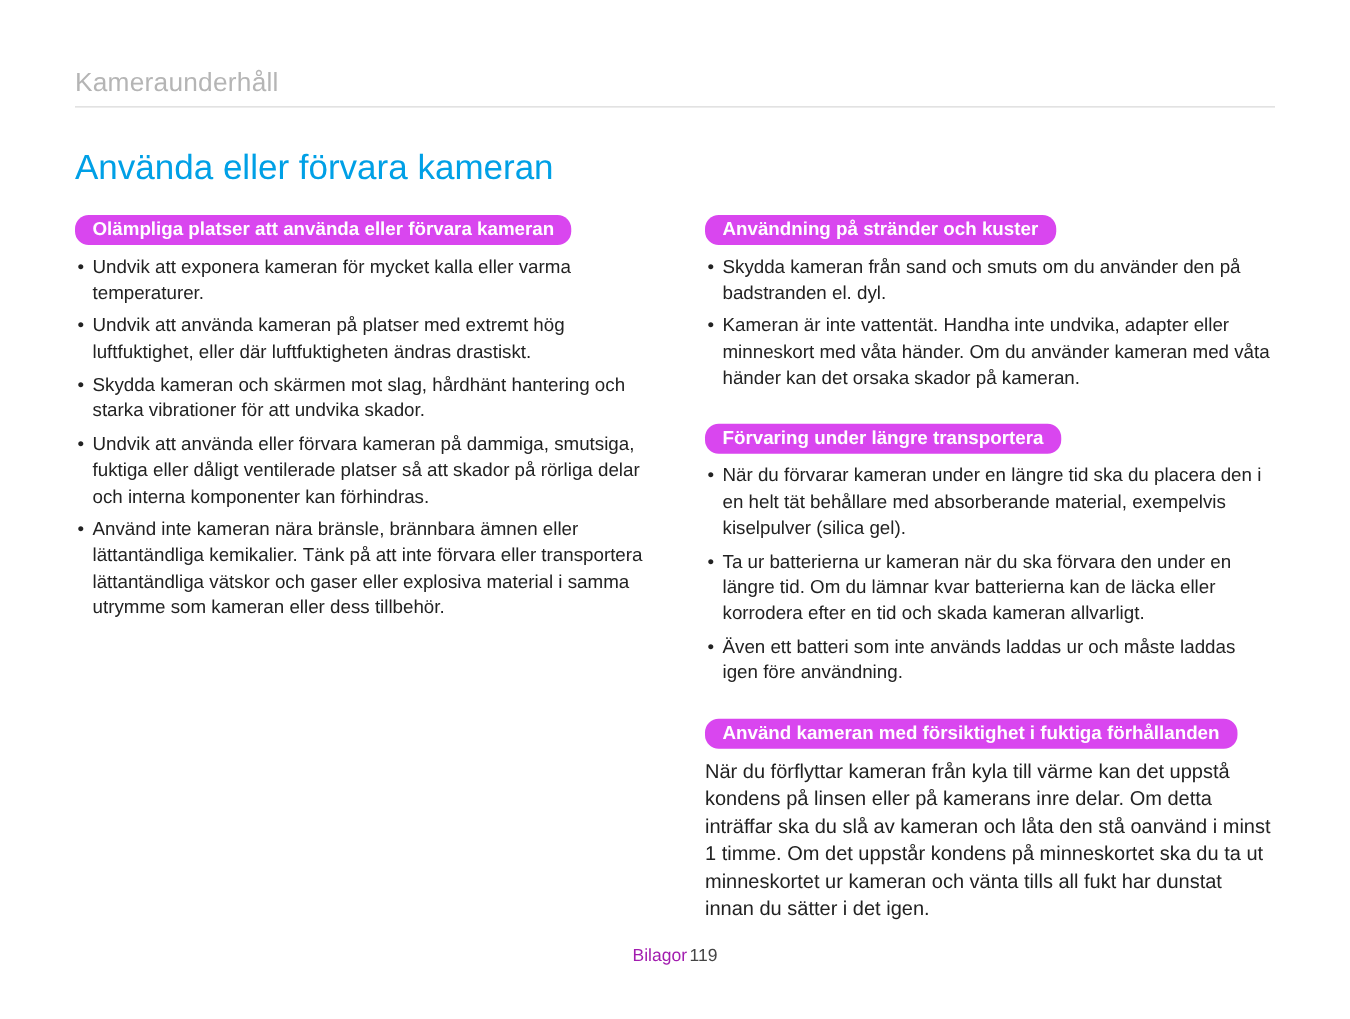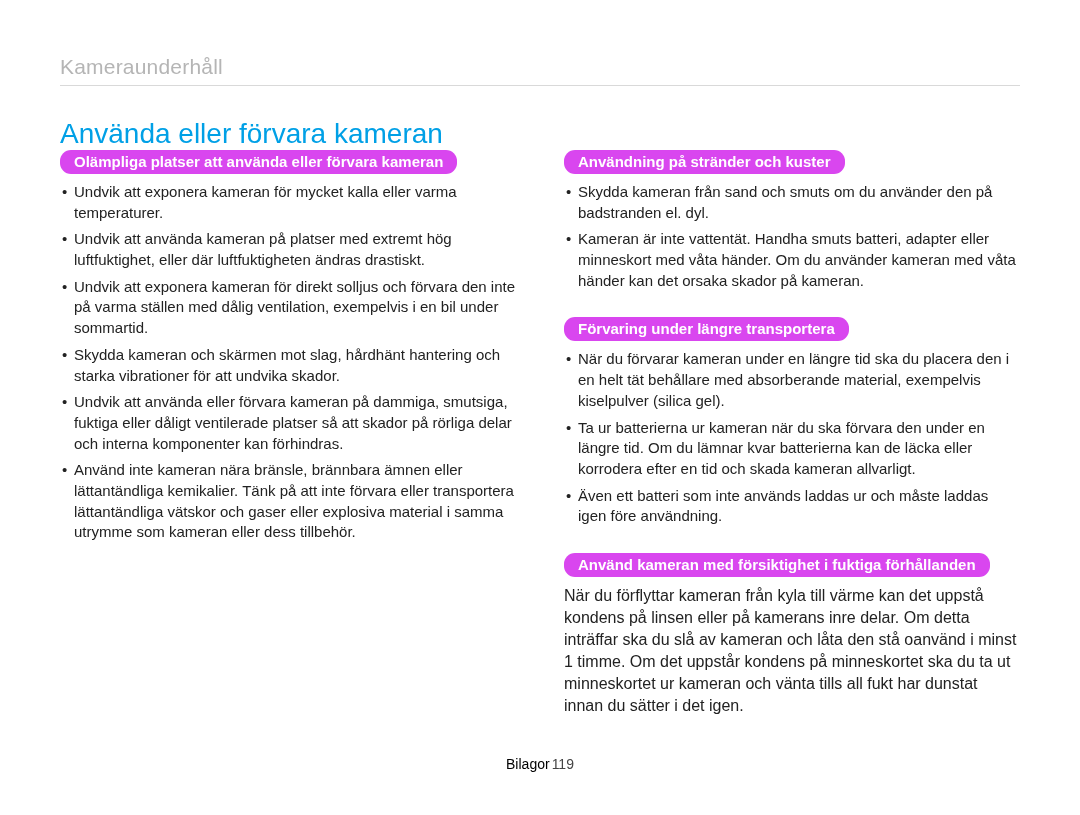--- a/index.html
+++ b/index.html
@@ -24,20 +24,21 @@
     font-weight: 300;
     border-bottom: 1px solid #d9d9d9;
     padding-bottom: 6px;
     letter-spacing: 0.2px;
   }
   .title {
     font-size: 28px;
     color: #00a0e6;
     font-weight: 400;
     margin-top: 32px;
+    margin-bottom: 22px;
   }
   .columns {
     display: flex;
     gap: 48px;
   }
   .col {
     flex: 1;
     min-width: 0;
   }
   .pill {
@@ -81,56 +82,55 @@
   .footer {
     position: absolute;
     bottom: 30px;
     left: 0;
     right: 0;
     text-align: center;
     font-size: 14px;
     color: #444;
   }
   .footer .label {
-    color: #000000;
+    color: #a21caf;
     margin-right: 2px;
   }
 </style>
 </head>
 <body>
 
 <div class="page">
 
   <div class="breadcrumb">Kameraunderhåll</div>
 
   <div class="title">Använda eller förvara kameran</div>
 
   <div class="columns">
 
     <div class="col">
       <div class="section">
         <span class="pill">Olämpliga platser att använda eller förvara kameran</span>
         <ul class="bullets">
           <li>Undvik att exponera kameran för mycket kalla eller varma temperaturer.</li>
           <li>Undvik att använda kameran på platser med extremt hög luftfuktighet, eller där luftfuktigheten ändras drastiskt.</li>
-          <li>Undvik att exponera kameran för direkt solljus och förvara den inte på varma ställen med dålig ventilation, exempelvis i en bil under sommartid.</li>
           <li>Skydda kameran och skärmen mot slag, hårdhänt hantering och starka vibrationer för att undvika skador.</li>
           <li>Undvik att använda eller förvara kameran på dammiga, smutsiga, fuktiga eller dåligt ventilerade platser så att skador på rörliga delar och interna komponenter kan förhindras.</li>
           <li>Använd inte kameran nära bränsle, brännbara ämnen eller lättantändliga kemikalier. Tänk på att inte förvara eller transportera lättantändliga vätskor och gaser eller explosiva material i samma utrymme som kameran eller dess tillbehör.</li>
         </ul>
       </div>
     </div>
 
     <div class="col">
 
       <div class="section">
         <span class="pill">Användning på stränder och kuster</span>
         <ul class="bullets">
           <li>Skydda kameran från sand och smuts om du använder den på badstranden el. dyl.</li>
-          <li>Kameran är inte vattentät. Handha smuts batteri, adapter eller minneskort med våta händer. Om du använder kameran med våta händer kan det orsaka skador på kameran.</li>
+          <li>Kameran är inte vattentät. Handha inte undvika, adapter eller minneskort med våta händer. Om du använder kameran med våta händer kan det orsaka skador på kameran.</li>
         </ul>
       </div>
 
       <div class="section">
         <span class="pill">Förvaring under längre transportera</span>
         <ul class="bullets">
           <li>När du förvarar kameran under en längre tid ska du placera den i en helt tät behållare med absorberande material, exempelvis kiselpulver (silica gel).</li>
           <li>Ta ur batterierna ur kameran när du ska förvara den under en längre tid. Om du lämnar kvar batterierna kan de läcka eller korrodera efter en tid och skada kameran allvarligt.</li>
           <li>Även ett batteri som inte används laddas ur och måste laddas igen före användning.</li>
         </ul>

